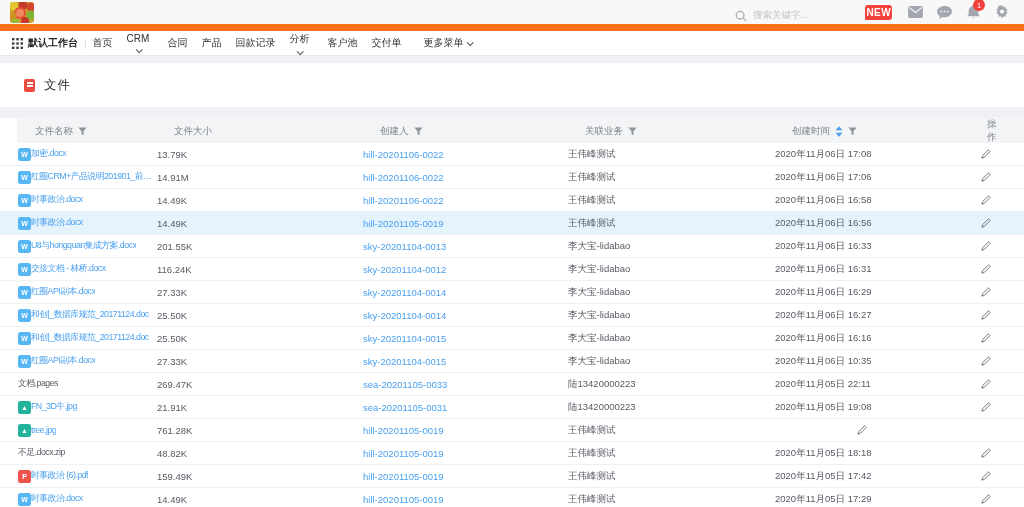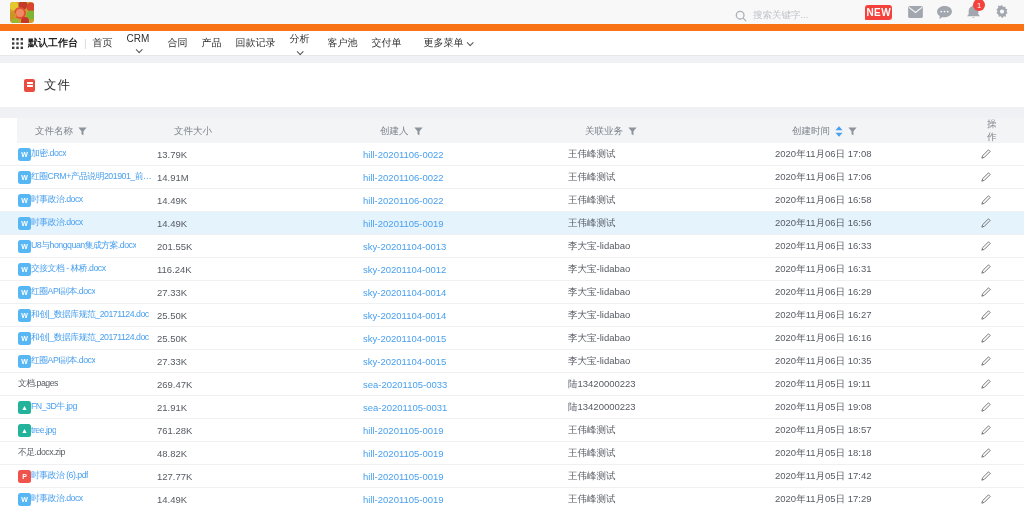--- a/index.html
+++ b/index.html
@@ -391,21 +391,21 @@
   </div>
 
   <div class="trow">
     <div class="cell-name">
 
       <span class="fname plain">文档.pages</span>
     </div>
     <div class="cell-size">269.47K</div>
     <div class="cell-biz">sea-20201105-0033</div>
     <div class="cell-creator">陆13420000223</div>
-    <div class="cell-time">2020年11月05日 19:11</div>
+    <div class="cell-time">2020年11月05日 22:11</div>
     <div class="cell-op">
       <span class="edit-icon">
         <svg width="10" height="10" viewBox="0 0 12 12" fill="none" stroke="#5a5a5a" stroke-width="1">
               <path d="M1 11 L2 8 L9 1 L11 3 L4 10 Z"></path>
             </svg>
       </span>
     </div>
   </div>
 
   <div class="trow">
@@ -427,21 +427,20 @@
   </div>
 
   <div class="trow">
     <div class="cell-name">
       <span class="ficon jpg">▲</span>
       <span class="fname link">tree.jpg</span>
     </div>
     <div class="cell-size">761.28K</div>
     <div class="cell-biz">hill-20201105-0019</div>
     <div class="cell-creator">王伟峰测试</div>
-    <div class="cell-time">2020年11月05日 18:57</div>
     <div class="cell-op">
       <span class="edit-icon">
         <svg width="10" height="10" viewBox="0 0 12 12" fill="none" stroke="#5a5a5a" stroke-width="1">
               <path d="M1 11 L2 8 L9 1 L11 3 L4 10 Z"></path>
             </svg>
       </span>
     </div>
   </div>
 
   <div class="trow">
@@ -460,21 +459,21 @@
             </svg>
       </span>
     </div>
   </div>
 
   <div class="trow">
     <div class="cell-name">
       <span class="ficon pdf">P</span>
       <span class="fname link">时事政治 (6).pdf</span>
     </div>
-    <div class="cell-size">127.77K</div>
+    <div class="cell-size">159.49K</div>
     <div class="cell-biz">hill-20201105-0019</div>
     <div class="cell-creator">王伟峰测试</div>
     <div class="cell-time">2020年11月05日 17:42</div>
     <div class="cell-op">
       <span class="edit-icon">
         <svg width="10" height="10" viewBox="0 0 12 12" fill="none" stroke="#5a5a5a" stroke-width="1">
               <path d="M1 11 L2 8 L9 1 L11 3 L4 10 Z"></path>
             </svg>
       </span>
     </div>

